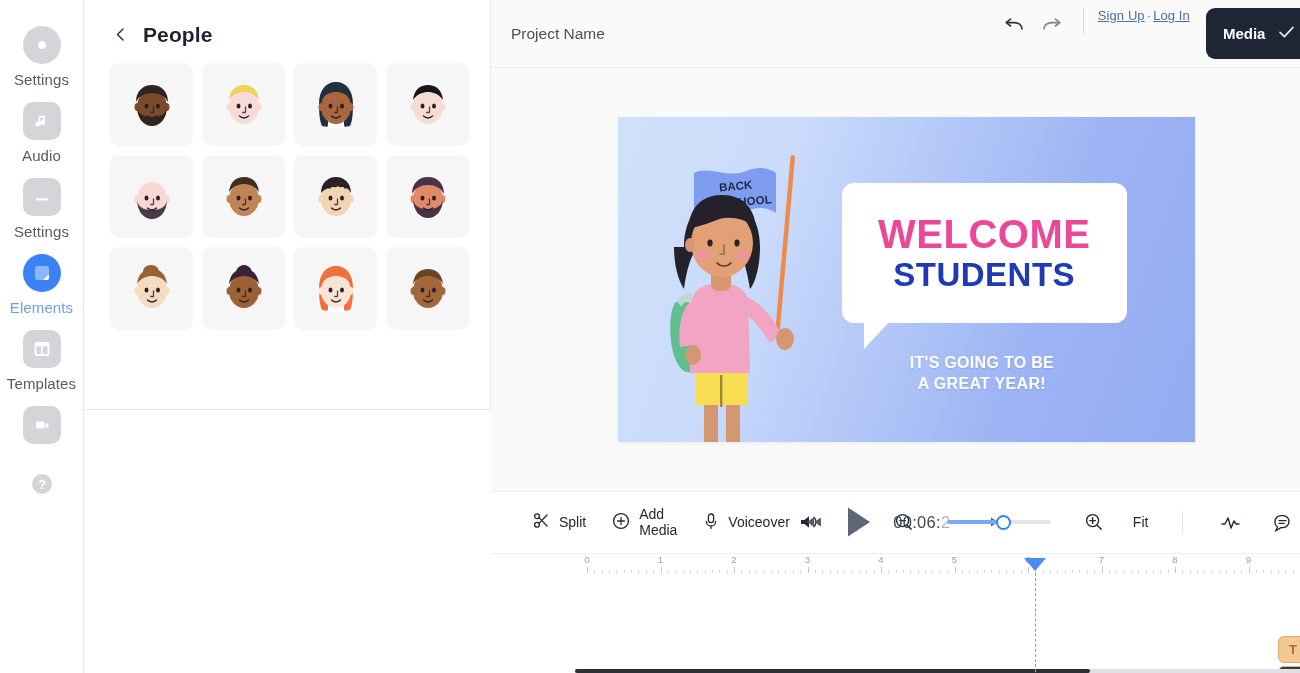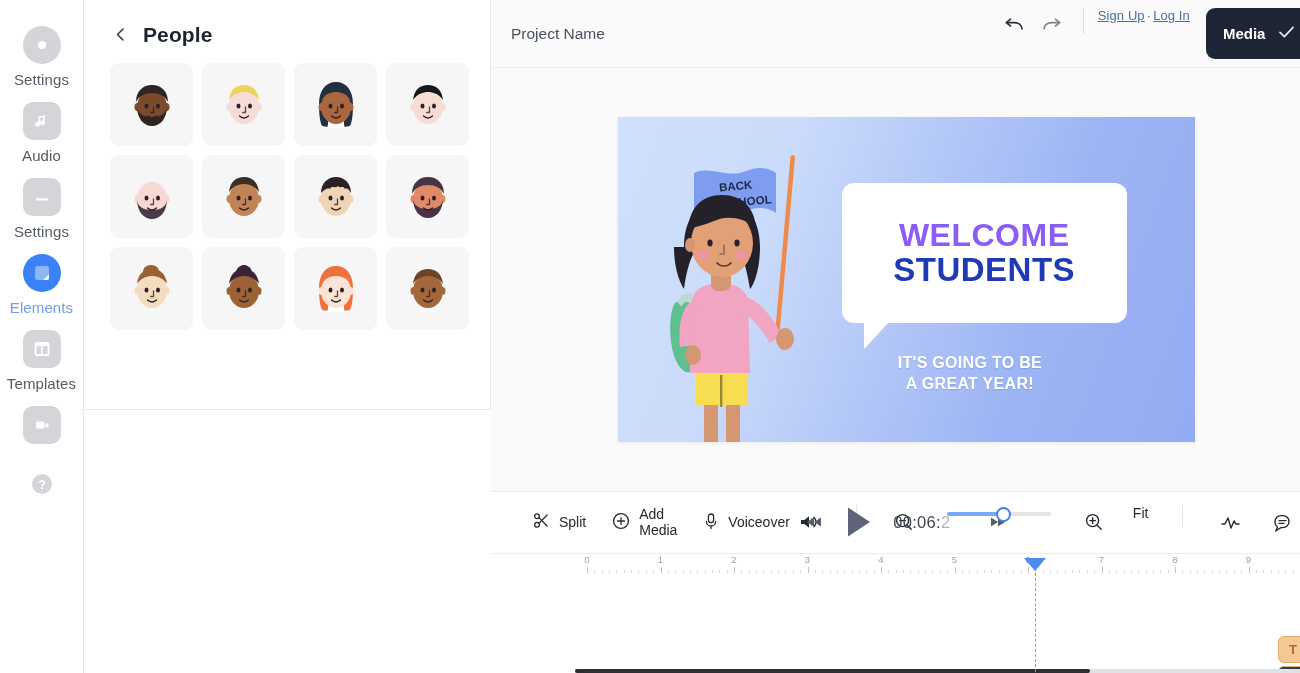--- a/index.html
+++ b/index.html
@@ -120,24 +120,24 @@
     width: 285px; height: 140px;
     background: #fff; border-radius: 12px;
     display:flex; flex-direction:column; align-items:center; justify-content:center;
   }
   .bubble:after {
     content:""; position:absolute; left: 22px; bottom: -26px;
     border-left: 0 solid transparent;
     border-right: 26px solid transparent;
     border-top: 28px solid #ffffff;
   }
-  .bubble .l1 { font-size: 32px; font-weight: bold; color:#8b5cf6; letter-spacing:.5px; line-height:1.08;text-align:right;}
+  .bubble .l1 { font-size: 40px; font-weight: bold; color:#ec4899; letter-spacing:.5px; line-height:1.08;text-align:right;}
   .bubble .l2 { font-size: 33px; font-weight: bold; color:#1e3ab5; letter-spacing:.5px; line-height:1.08;}
   .subcap {
-    position:absolute; left: 280px; top: 236px;
+    position:absolute; left: 292px; top: 236px;
     text-align:center; color:#ffffff; font-weight:bold;
     font-size: 16px; line-height: 1.3; letter-spacing:.3px;
     text-shadow: 0 1px 1px rgba(60,80,160,.22);
   }
 
   
   .toolbar {
     height: 62px; flex: 0 0 62px;
     background: #ffffff;
     display: flex; align-items: center;
@@ -145,21 +145,21 @@
     border-bottom: 1px solid #eeeeef;
     position: relative;
   }
   .tb-grp { display:flex; align-items:center; gap: 26px; margin-left: 42px; }
   .tb-item { display:flex; align-items:center; gap: 9px; font-size:14px; color:#23292f; cursor:pointer;}
   .play-grp { position:absolute; left: 50%; transform: translateX(-50%); display:flex; align-items:center; gap:20px;}
   .skip { color:#555d6b; cursor:pointer; display:flex; }
   .playbtn { cursor:pointer; display:flex; }
   .timer { font-size: 16.5px; color:#3f4652; letter-spacing:.3px; min-width: 74px; text-align:left;}
   .timer .frac { color:#b3b7bd; }
-  .right-grp { margin-left:auto; display:flex; align-items:flex-start; gap: 14px; }
+  .right-grp { margin-left:auto; display:flex; align-items:center; gap: 14px; }
   .zsep { width:1px; height:22px; background:#e2e3e6; margin: 0 14px; }
   .slider { position:relative; width:104px; height:18px; margin: 0 10px; display:flex; align-items:center; cursor:pointer;}
   .slider .trk { position:absolute; left:0; right:0; height:4px; background:#e4e5e8; border-radius:2px;}
   .slider .fil { position:absolute; left:0; width:53%; height:4px; background:#79a8f5; border-radius:2px;}
   .slider .knb { position:absolute; left:47%; width:15px; height:15px; border-radius:50%; background:#fff; border:2.5px solid #3b82f6;}
   .fit { font-size:14px; color:#23292f; cursor:pointer; padding: 0 6px;}
 
   
   .timeline { flex: 1 1 auto; position: relative; background:#ffffff; overflow:hidden; }
   .ruler { position:relative; height: 22px; margin-left: 84px; }

